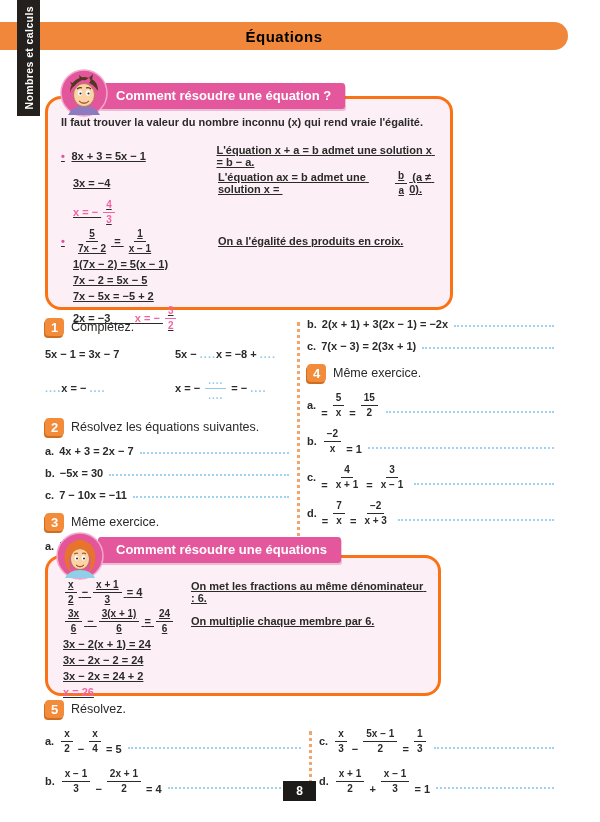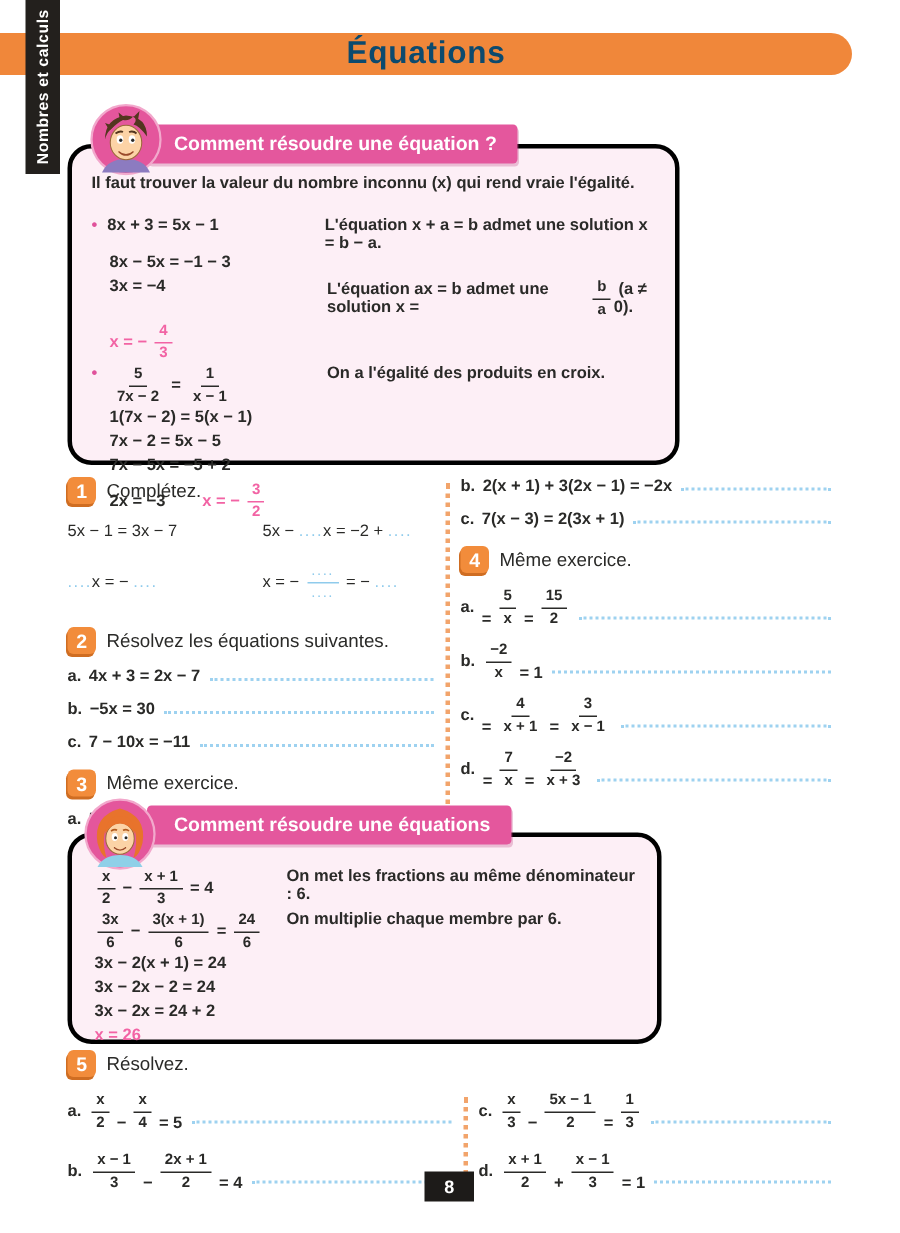--- a/index.html
+++ b/index.html
@@ -8,51 +8,51 @@
     background:#ffffff; overflow:hidden;
     font-family:"Liberation Sans", sans-serif; color:#2a2a28;
   }
 
   
   .banner {
     position:absolute; left:0; top:22px; width:568px; height:28px;
     background:#F0873A; border-radius:0 14px 14px 0;
     display:flex; align-items:center; justify-content:center; z-index:1;
   }
-  .banner-title { color:#0c4a6e; font-size:21px; font-weight:bold; letter-spacing:0.5px; }
+  .banner-title { color:#000000; font-size:15px; font-weight:bold; letter-spacing:0.5px; }
   .side-tab {
     position:absolute; left:17px; top:0; width:23px; height:116px;
     background:#23201D; z-index:5; display:flex; align-items:center; justify-content:center;
   }
   .side-tab span {
     writing-mode:vertical-rl; transform:rotate(180deg);
     color:#fff; font-size:10.5px; font-weight:bold; letter-spacing:0.4px; white-space:nowrap;
   }
 
   
   .lesson {
-    position:absolute; background:#FDEFF6; border:3px solid #000000;
+    position:absolute; background:#FDEFF6; border:3px solid #f97316;
     border-radius:16px; overflow:visible;
   }
   #lesson1 { left:45px; top:96px; width:402px; height:208px; }
   #lesson2 { left:45px; top:555px; width:390px; height:135px; }
   .lesson-badge {
     position:absolute; background:#E4579D; color:#fff; font-weight:bold;
     font-size:13px; border-radius:3px; padding:5px 14px 5px 18px; line-height:1.25;
     box-shadow:1px 2px 0 rgba(180,40,110,0.25); z-index:3; white-space:nowrap;
   }
   #lesson1 .lesson-badge { left:50px; top:-16px; }
   #lesson2 .lesson-badge { left:50px; top:-21px; }
   .avatar { position:absolute; width:48px; height:48px; z-index:4; }
   #lesson1 .avatar { left:12px; top:-30px; }
   #lesson2 .avatar { left:8px;  top:-26px; }
 
   .lesson-body { padding:17px 10px 6px 13px; font-size:11px; font-weight:bold; }
   .intro { margin-bottom:16px; font-size:11px; }
-  .mrow { display:flex; align-items:flex-start; margin-bottom:1px; min-height:15px; }
+  .mrow { display:flex; align-items:center; margin-bottom:1px; min-height:15px;text-decoration:underline; }
   .mrow .bullet { width:12px; color:#E0529B; font-size:11px; }
   .mrow .bullet::before { content:"•"; }
   .mrow.noB { padding-left:12px; }
   .expr  { display:inline-flex; align-items:center; white-space:pre-wrap; }
   #lesson1 .expr { min-width:145px; }
   #lesson2 .expr { min-width:128px; }
   .expl  { display:inline-flex; align-items:center; white-space:pre-wrap; }
 
   .pink { color:#F263A4; }
   .dots { color:#8FCBEC; letter-spacing:1px; }
@@ -84,21 +84,21 @@
 
   .ex-item { display:flex; align-items:flex-end; margin-bottom:10px; font-size:11px; font-weight:bold; }
   .ex-item.fr { align-items:center; margin-bottom:8px; }
   .ex-item .lbl { margin-right:5px; }
   .expr2 { display:inline-flex; align-items:flex-end; white-space:pre-wrap; }
   .fill { flex:1; border-bottom:2px dotted #9ED2F0; margin:0 2px 3px 6px; min-width:12px; }
   .ex-item.fr .fill { margin-bottom:0; align-self:flex-end; margin-bottom:6px; }
 
   .ex1-grid {
     display:grid; grid-template-columns:130px auto; row-gap:14px;
-    font-size:11px; font-weight:normal; margin:12px 0 16px;
+    font-size:11px; font-weight:bold; margin:12px 0 16px;
   }
   .ex1-grid .cell { display:flex; align-items:center; white-space:pre-wrap; }
 
   .mt12 { margin-top:12px; }
   .mt14 { margin-top:14px; }
 
   .flex5 { display:flex; align-items:stretch; }
 
   
   #page-num {
@@ -139,23 +139,20 @@
       <span>Comment résoudre une équation ?</span>
     </div>
     <div class="lesson-body">
       <div class="intro">Il faut trouver la valeur du nombre inconnu (x) qui rend vraie l'égalité.</div>
       <div class="mrow">
           <span class="bullet"></span>
           <span class="expr"><span>8x + 3 = 5x − 1</span></span>
           <span class="expl"><span>L'équation x + a = b admet une solution x = b − a.</span></span>
         </div>
       <div class="mrow noB">
-          <span class="expr"><span>8x − 5x = −1 − 3</span></span>
-        </div>
-      <div class="mrow noB">
           <span class="expr"><span>3x = −4</span></span>
           <span class="expl"><span>L'équation ax = b admet une solution x = </span><span class="frac"><span class="num">b</span><span class="den">a</span></span><span> (a ≠ 0).</span></span>
         </div>
       <div class="mrow noB">
           <span class="expr"><span class="pink">x = − </span><span class="frac pink"><span class="num">4</span><span class="den">3</span></span></span>
         </div>
       <div class="mrow">
           <span class="bullet"></span>
           <span class="expr"><span class="frac"><span class="num">5</span><span class="den">7x − 2</span></span><span> = </span><span class="frac"><span class="num">1</span><span class="den">x − 1</span></span></span>
           <span class="expl"><span>On a l'égalité des produits en croix.</span></span>
@@ -177,21 +174,21 @@
 
   <div id="exercises">
     <div class="col-left">
 
       <div class="ex-header">
         <span class="ex-num">1</span>
         <span class="ex-title">Complétez.</span>
       </div>
       <div class="ex1-grid">
         <span class="cell"><span>5x − 1 = 3x − 7</span></span>
-        <span class="cell"><span>5x − </span><span class="dots">....</span><span>x = −2 + </span><span class="dots">....</span></span>
+        <span class="cell"><span>5x − </span><span class="dots">....</span><span>x = −8 + </span><span class="dots">....</span></span>
         <span class="cell"><span class="dots">....</span><span>x = − </span><span class="dots">....</span></span>
         <span class="cell"><span>x = − </span><span class="frac dots"><span class="num">....</span><span class="den">....</span></span><span> = − </span><span class="dots">....</span></span>
       </div>
 
       <div class="ex-header mt14">
         <span class="ex-num">2</span>
         <span class="ex-title">Résolvez les équations suivantes.</span>
       </div>
       <div class="ex-item">
           <span class="lbl">a.</span>

